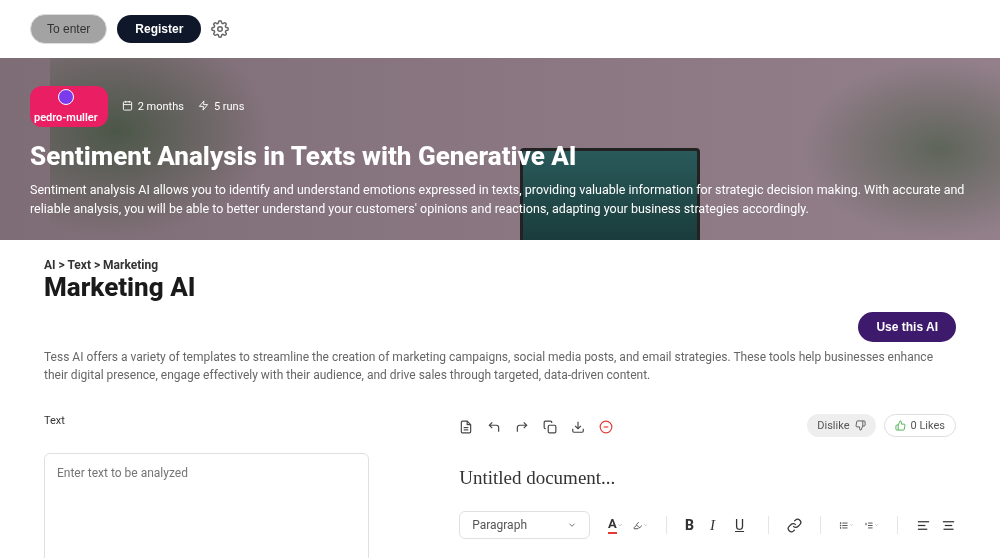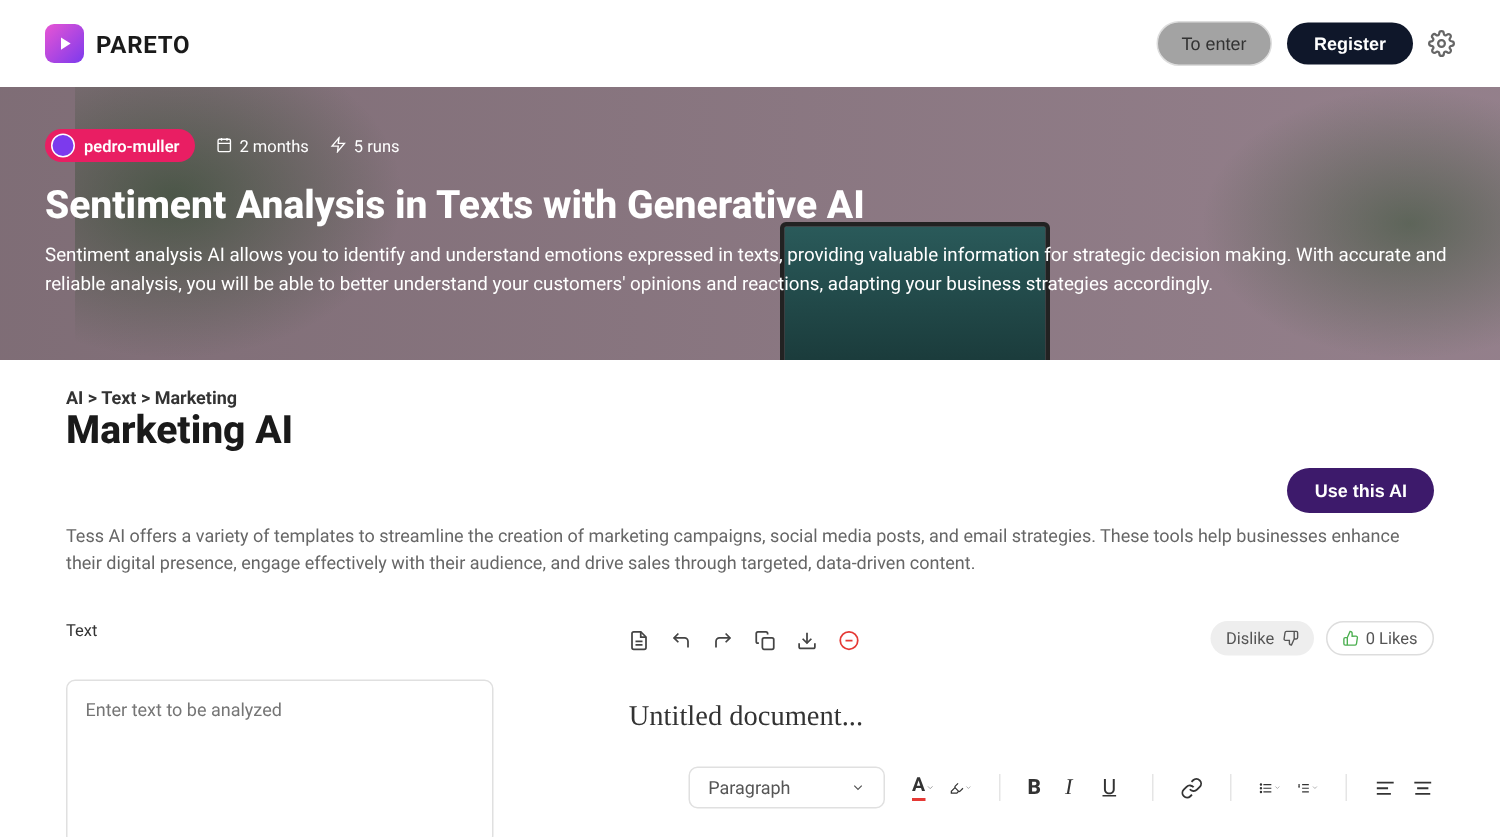--- a/index.html
+++ b/index.html
@@ -16,21 +16,21 @@
 .gear { width: 18px; height: 18px; color: #666; cursor: pointer; }
 
 
 .hero { position: relative; height: 182px; background: #8a7a82; padding: 28px 30px 20px; overflow: hidden; }
 .hero-bg { position: absolute; inset: 0; background: linear-gradient(90deg, rgba(110,90,100,0.4), rgba(170,140,160,0.3)); }
 .hero-leaves-left { position: absolute; top: 0; left: 50px; width: 220px; height: 100%; background: radial-gradient(ellipse at 30% 40%, rgba(40,70,40,0.6), transparent 70%); }
 .hero-leaves-right { position: absolute; top: 0; right: 0; width: 200px; height: 100%; background: radial-gradient(ellipse at 70% 50%, rgba(50,80,50,0.55), transparent 70%); }
 .hero-monitor { position: absolute; top: 90px; right: 300px; width: 180px; height: 100px; background: linear-gradient(180deg, #2a5a5a, #1a3a3a); border: 3px solid #222; border-radius: 4px; }
 .hero-content { position: relative; z-index: 2; }
 .hero-meta { display: flex; align-items: center; gap: 14px; margin-bottom: 14px; font-size: 11px; color: #fff; }
-.user-badge { display: inline-flex; align-items: center; gap: 6px; background: #e91e63; padding: 3px 10px 3px 4px; border-radius: 12px; font-weight: 600; }
+.user-badge { display: inline-flex; align-items: center; gap: 6px; background: #e91e63; padding: 3px 10px 3px 4px; border-radius: 12px; font-weight: 600; flex-direction: column; }
 .user-avatar { width: 16px; height: 16px; border-radius: 50%; background: #7c3aed; border: 1px solid #fff; }
 .meta-item { display: inline-flex; gap: 5px; }
 .hero-title { font-size: 26px; font-weight: 800; color: #fff; margin-bottom: 10px; }
 .hero-desc { font-size: 12.5px; color: #fff; line-height: 1.5; max-width: 940px; }
 
 
 .content { padding: 18px 44px 0; }
 .breadcrumb { font-size: 12px; font-weight: 700; color: #333; }
 .section-head { display: flex; justify-content: space-between; align-items: flex-start; margin-bottom: 6px; }
 .section-title { font-size: 26px; font-weight: 800; color: #1a1a1a; }
@@ -49,39 +49,31 @@
 .tool-icon.danger { color: #e53935; }
 .toolbar-right { display: flex; gap: 8px; }
 .pill { display: inline-flex; align-items: center; gap: 5px; padding: 4px 10px; border-radius: 12px; font-size: 11px; cursor: pointer; }
 .pill-grey { background: #eee; color: #555; }
 .pill-outline { border: 1px solid #ddd; color: #555; }
 .thumb-icon { width: 11px; height: 11px; }
 
 .doc-title { font-size: 19px; color: #333; font-weight: 400; font-family: Georgia, serif; margin-bottom: 22px; }
 
 .format-bar { display: flex; align-items: center; gap: 18px; }
-.format-select { display: inline-flex; align-items: center; gap: 40px; padding: 6px 12px; border: 1px solid #e0e0e0; border-radius: 6px; font-size: 12px; color: #555; cursor: pointer; margin-left: 40px; }
+.format-select { display: inline-flex; align-items: center; gap: 40px; padding: 6px 12px; border: 1px solid #e0e0e0; border-radius: 6px; font-size: 12px; color: #555; cursor: pointer; }
 .fmt-group { display: flex; gap: 10px; align-items: center; }
 .fmt-icon { width: 15px; height: 15px; color: #333; cursor: pointer; display: inline-flex; align-items: center; }
 .fmt-dd { width: 8px; height: 8px; color: #888; }
 .underline-a { border-bottom: 2px solid #e53935; padding-bottom: 1px; font-weight: 700; font-size: 13px; }
 .sep { width: 1px; height: 18px; background: #e5e5e5; }
 </style>
 </head>
 <body>
 
 <div class="header">
-  <div class="logo">
-    <div class="logo-icon">
-      <svg viewBox="0 0 24 24" width="14" height="14" fill="#fff">
-          <path d="M8 5v14l11-7z"></path>
-        </svg>
-    </div>
-    <span class="logo-text">PARETO</span>
-  </div>
   <div class="header-right">
     <button class="btn-enter">To enter</button>
     <button class="btn-register">Register</button>
     <span class="gear">
       <svg viewBox="0 0 24 24" width="18" height="18" fill="none" stroke="currentColor" stroke-width="2">
           <circle cx="12" cy="12" r="3"></circle>
           <path d="M19.4 15a1.65 1.65 0 0 0 .33 1.82l.06.06a2 2 0 1 1-2.83 2.83l-.06-.06a1.65 1.65 0 0 0-1.82-.33 1.65 1.65 0 0 0-1 1.51V21a2 2 0 0 1-4 0v-.09A1.65 1.65 0 0 0 9 19.4a1.65 1.65 0 0 0-1.82.33l-.06.06a2 2 0 1 1-2.83-2.83l.06-.06a1.65 1.65 0 0 0 .33-1.82 1.65 1.65 0 0 0-1.51-1H3a2 2 0 0 1 0-4h.09A1.65 1.65 0 0 0 4.6 9a1.65 1.65 0 0 0-.33-1.82l-.06-.06a2 2 0 1 1 2.83-2.83l.06.06a1.65 1.65 0 0 0 1.82.33H9a1.65 1.65 0 0 0 1-1.51V3a2 2 0 0 1 4 0v.09a1.65 1.65 0 0 0 1 1.51 1.65 1.65 0 0 0 1.82-.33l.06-.06a2 2 0 1 1 2.83 2.83l-.06.06a1.65 1.65 0 0 0-.33 1.82V9a1.65 1.65 0 0 0 1.51 1H21a2 2 0 0 1 0 4h-.09a1.65 1.65 0 0 0-1.51 1z"></path>
         </svg>
     </span>
   </div>

